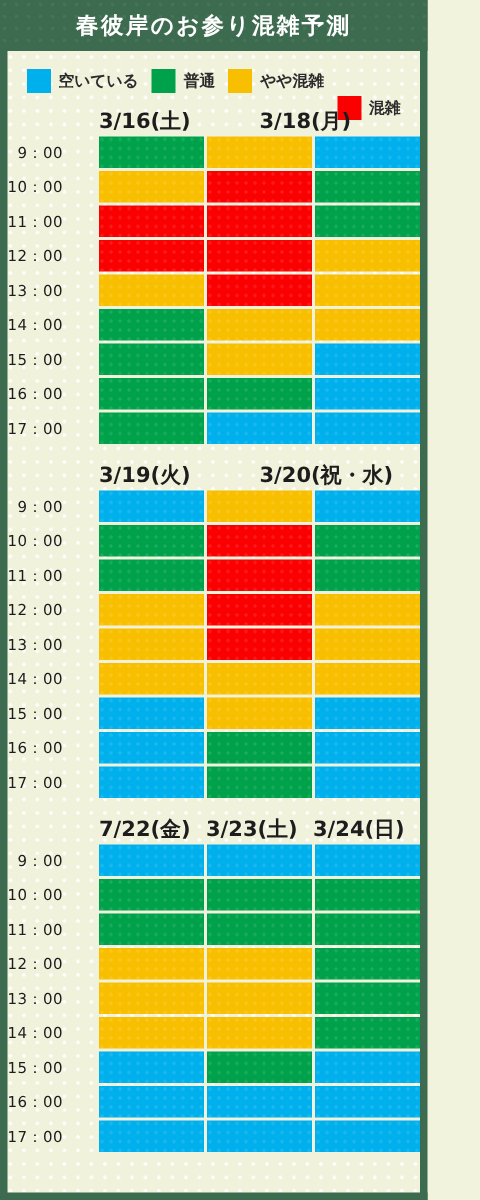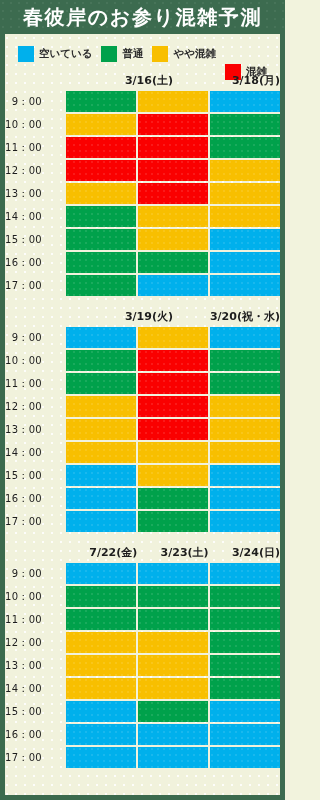--- a/index.html
+++ b/index.html
@@ -37,21 +37,21 @@
     height: 34px;
     background:
       radial-gradient(circle at 3px 3px, rgba(255,255,255,0.06) 1px, transparent 1.2px) 0 0 / 8px 8px,
       #3c6b4f;
     display: flex;
     align-items: center;
     justify-content: center;
   }
   .title-text {
     color: #ffffff;
-    font-size: 20px;
+    font-size: 15px;
     font-weight: bold;
     letter-spacing: 1.6px;
     white-space: nowrap;
   }
 
   
   .legend {
     position: absolute;
     top: 42px;
     left: -5px;
@@ -93,22 +93,22 @@
 
   .date-header {
     display: flex;
     height: 19px;
     align-items: center;
     padding-left: 61px;
     box-sizing: border-box;
   }
   .date-cell {
     flex: 1;
-    text-align: right;
-    font-size: 11px;
+    text-align: left;
+    font-size: 14px;
     font-weight: bold;
     color: #1d1d1d;
     white-space: nowrap;
   }
 
   .grid-row {
     display: flex;
     align-items: stretch;
     height: 23px;
   }

